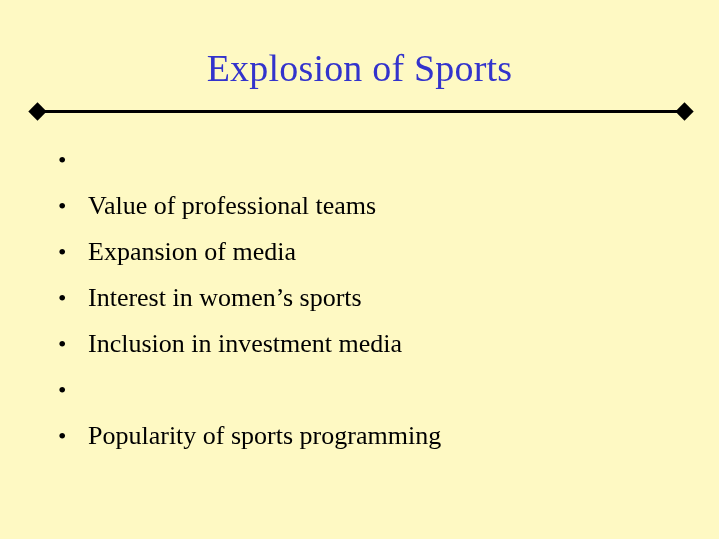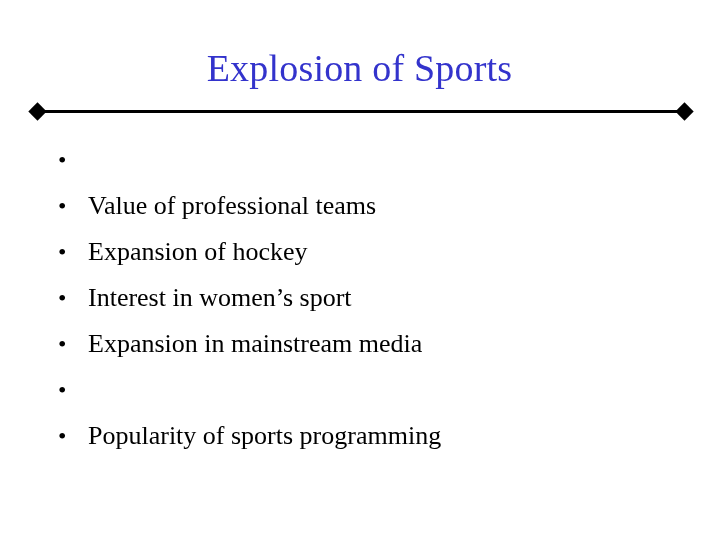--- a/index.html
+++ b/index.html
@@ -11,21 +11,21 @@
     height: 539px;
     background: #dcdcdc;
     font-family: "Liberation Serif", "DejaVu Serif", serif;
     overflow: hidden;
   }
 
   .slide {
     position: relative;
     width: 719px;
     height: 539px;
-    background: #ffffff;
+    background: #fef9c3;
     box-sizing: border-box;
   }
 
   
   .slide-title {
     position: absolute;
     left: 0;
     top: 46px;
     width: 719px;
     text-align: center;
@@ -114,29 +114,29 @@
   <ul class="bullet-list">
     <li class="bullet-item">
       <span class="bullet-marker">•</span>
     </li>
     <li class="bullet-item">
       <span class="bullet-marker">•</span>
       <span class="bullet-text">Value of professional teams</span>
     </li>
     <li class="bullet-item">
       <span class="bullet-marker">•</span>
-      <span class="bullet-text">Expansion of hockey</span>
+      <span class="bullet-text">Expansion of media</span>
     </li>
     <li class="bullet-item">
       <span class="bullet-marker">•</span>
-      <span class="bullet-text">Interest in women’s sport</span>
+      <span class="bullet-text">Interest in women’s sports</span>
     </li>
     <li class="bullet-item">
       <span class="bullet-marker">•</span>
-      <span class="bullet-text">Expansion in mainstream media</span>
+      <span class="bullet-text">Inclusion in investment media</span>
     </li>
     <li class="bullet-item">
       <span class="bullet-marker">•</span>
     </li>
     <li class="bullet-item">
       <span class="bullet-marker">•</span>
       <span class="bullet-text">Popularity of sports programming</span>
     </li>
   </ul>
 

